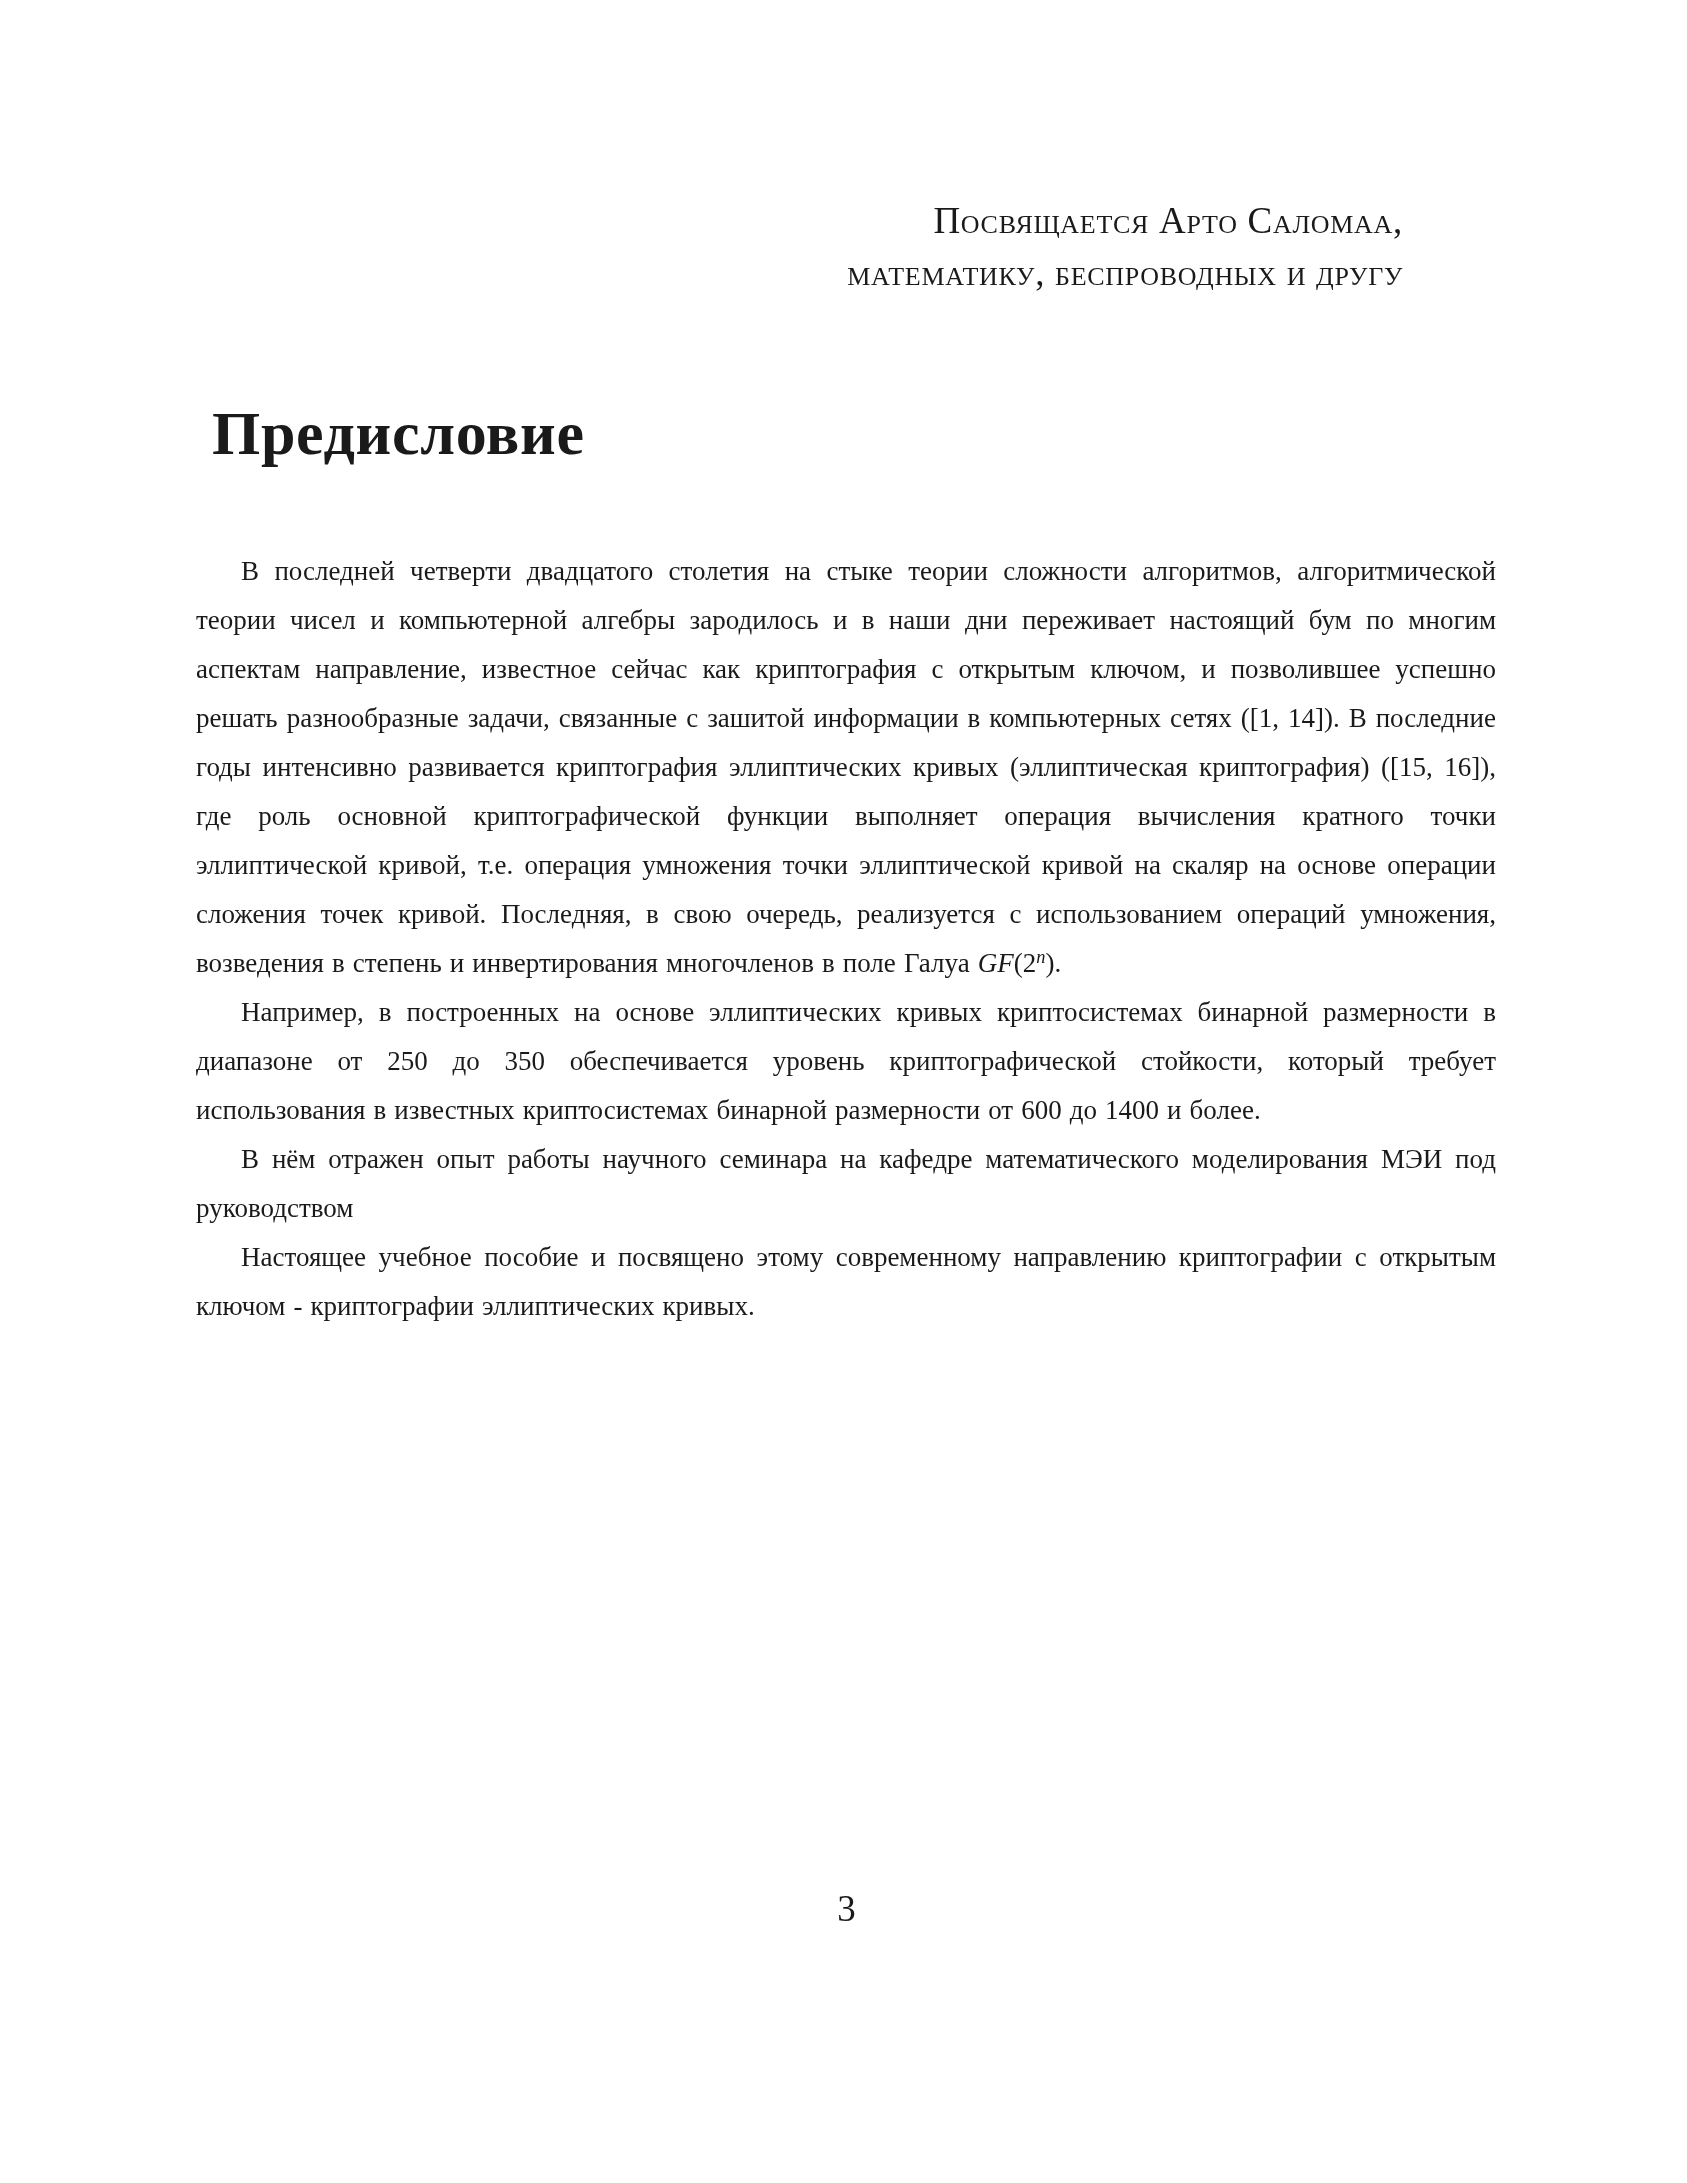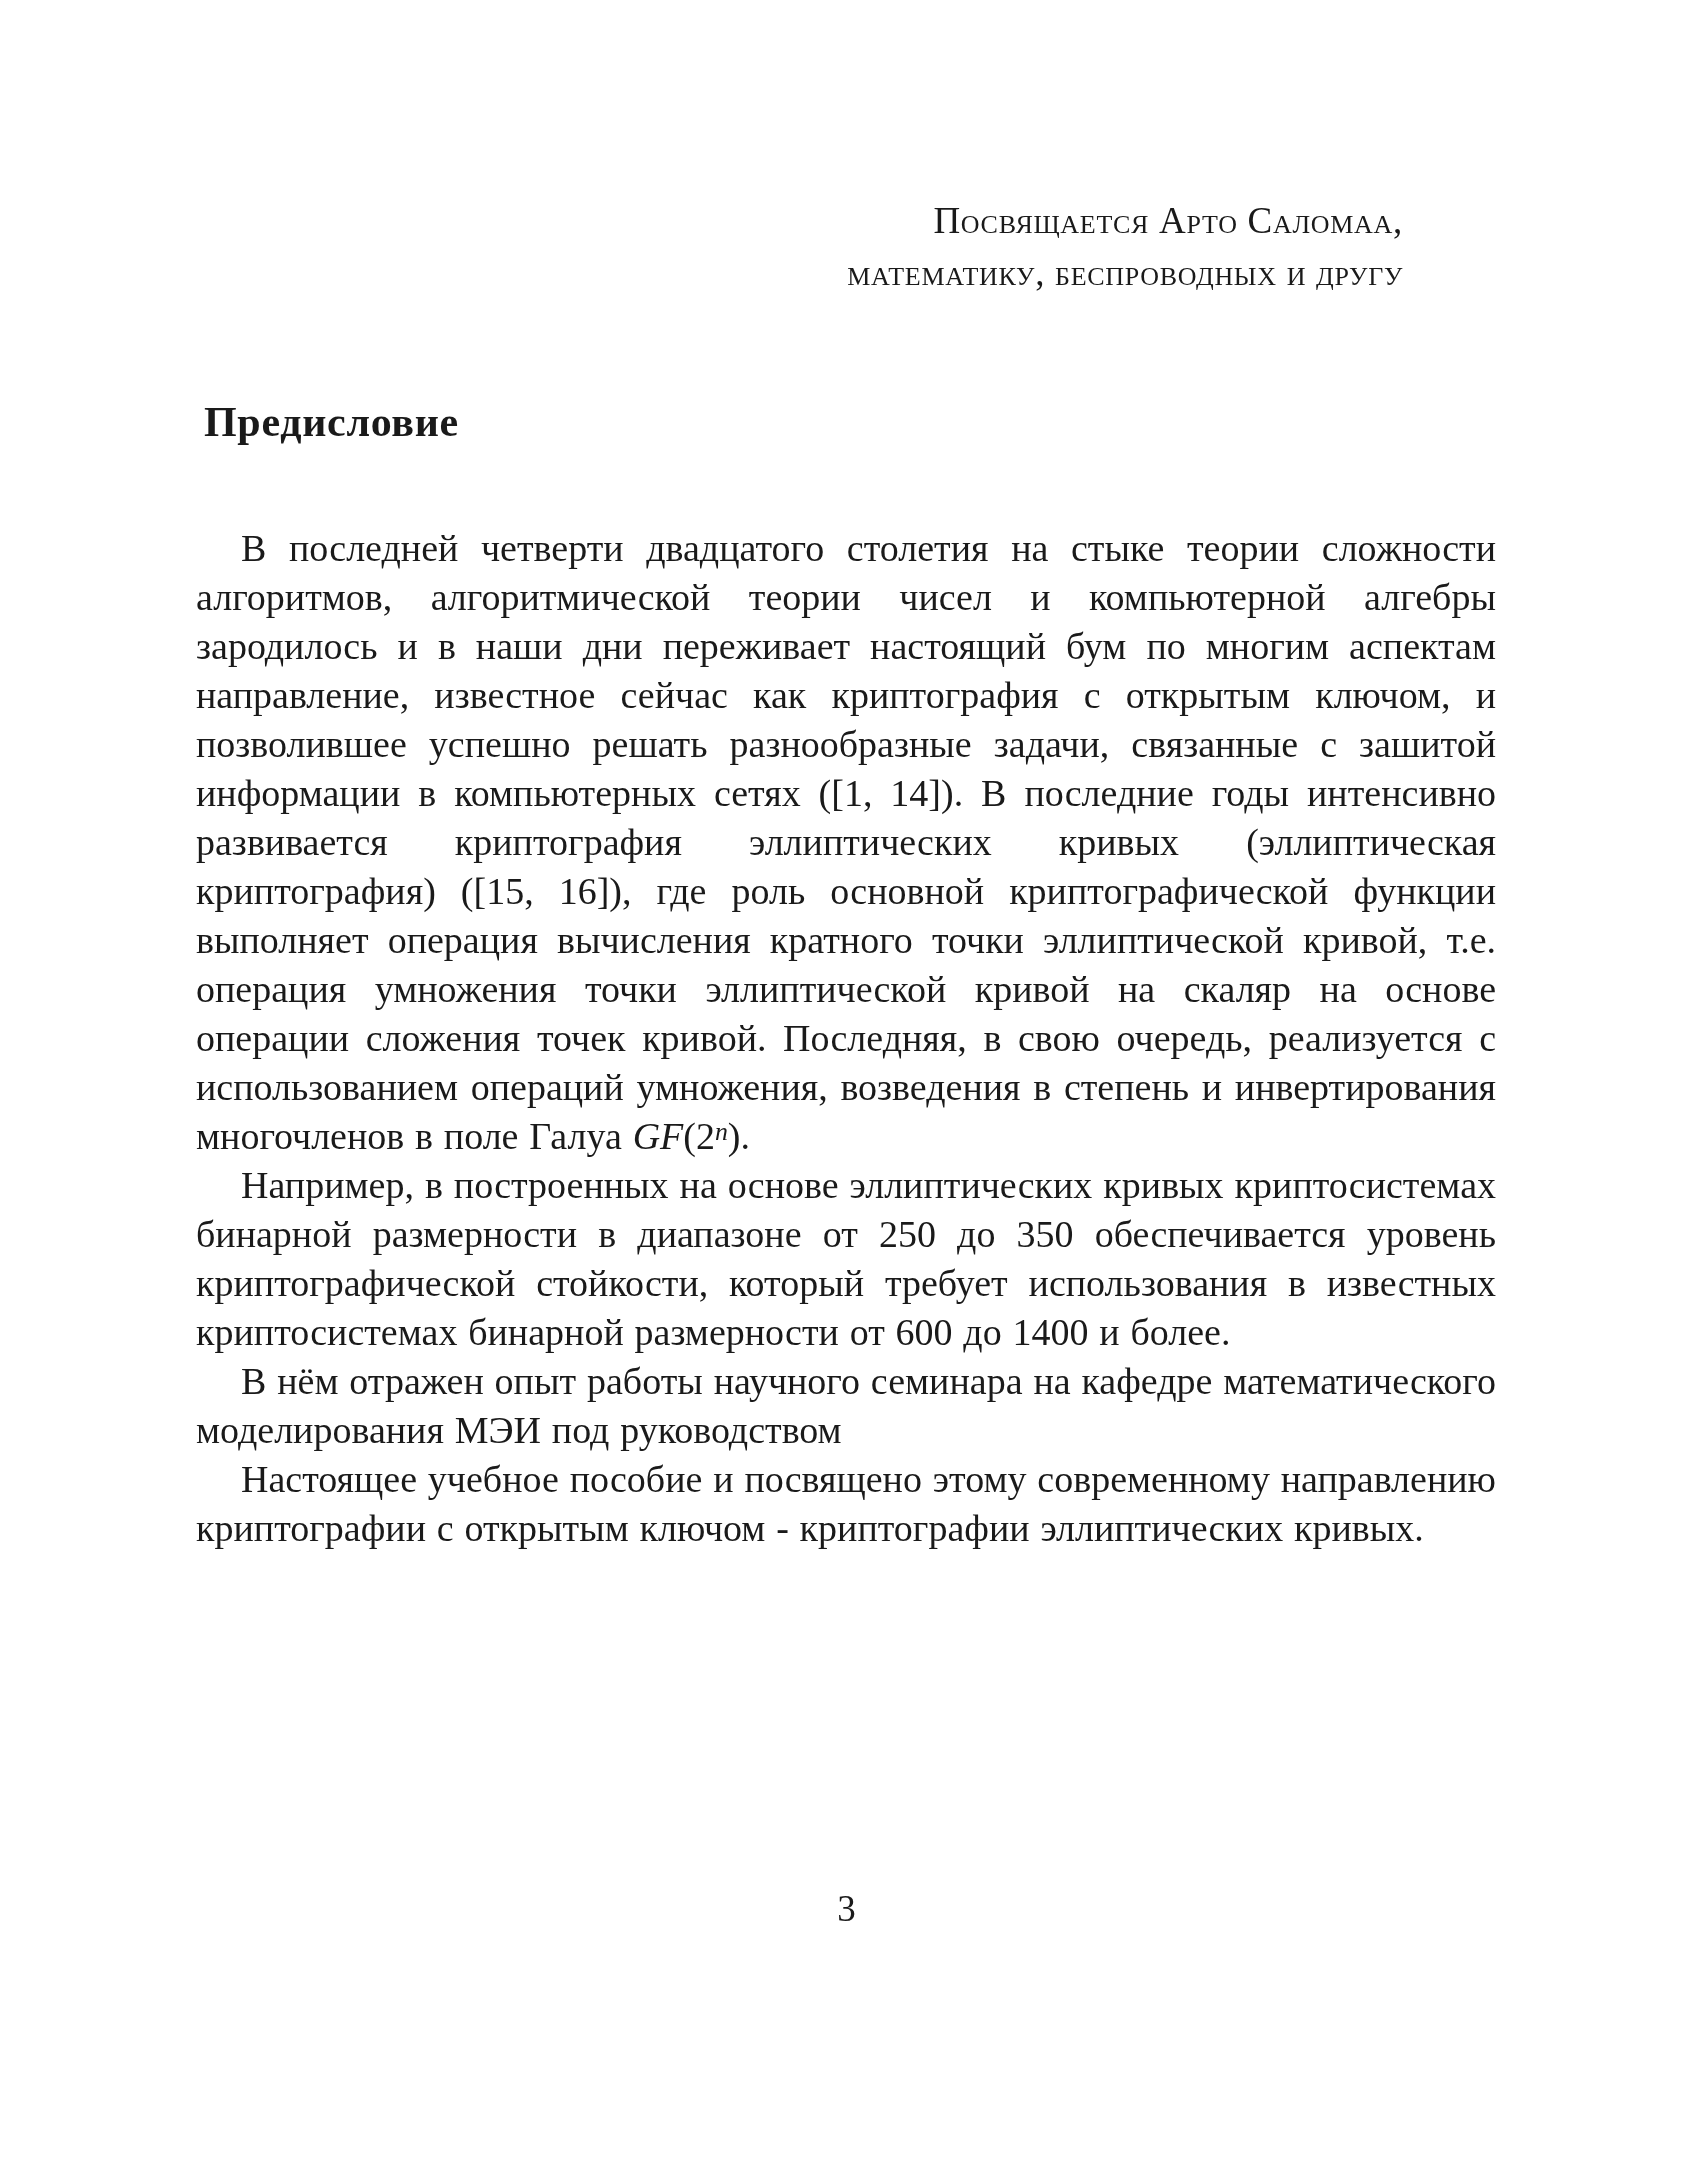--- a/index.html
+++ b/index.html
@@ -23,31 +23,31 @@
   }
   .dedication {
     text-align: right;
     padding-right: 93px;
     font-size: 37px;
     line-height: 52px;
     font-variant: small-caps;
     letter-spacing: 0.7px;
   }
   .title {
-    margin: 99px 0 0 8px;
-    font-size: 42px;
+    margin: 99px 0 0 16px;
+    font-size: 62px;
     font-weight: bold;
     letter-spacing: 0.7px;
   }
   .body-text {
     margin-top: 78px;
   }
   .body-text p {
     margin: 0;
-    font-size: 38px;
+    font-size: 27px;
     line-height: 49px;
     text-align: justify;
     text-indent: 45px;
     word-spacing: 1.3px;
     hyphens: auto;
   }
   .math i {
     font-style: italic;
   }
   .math sup {

